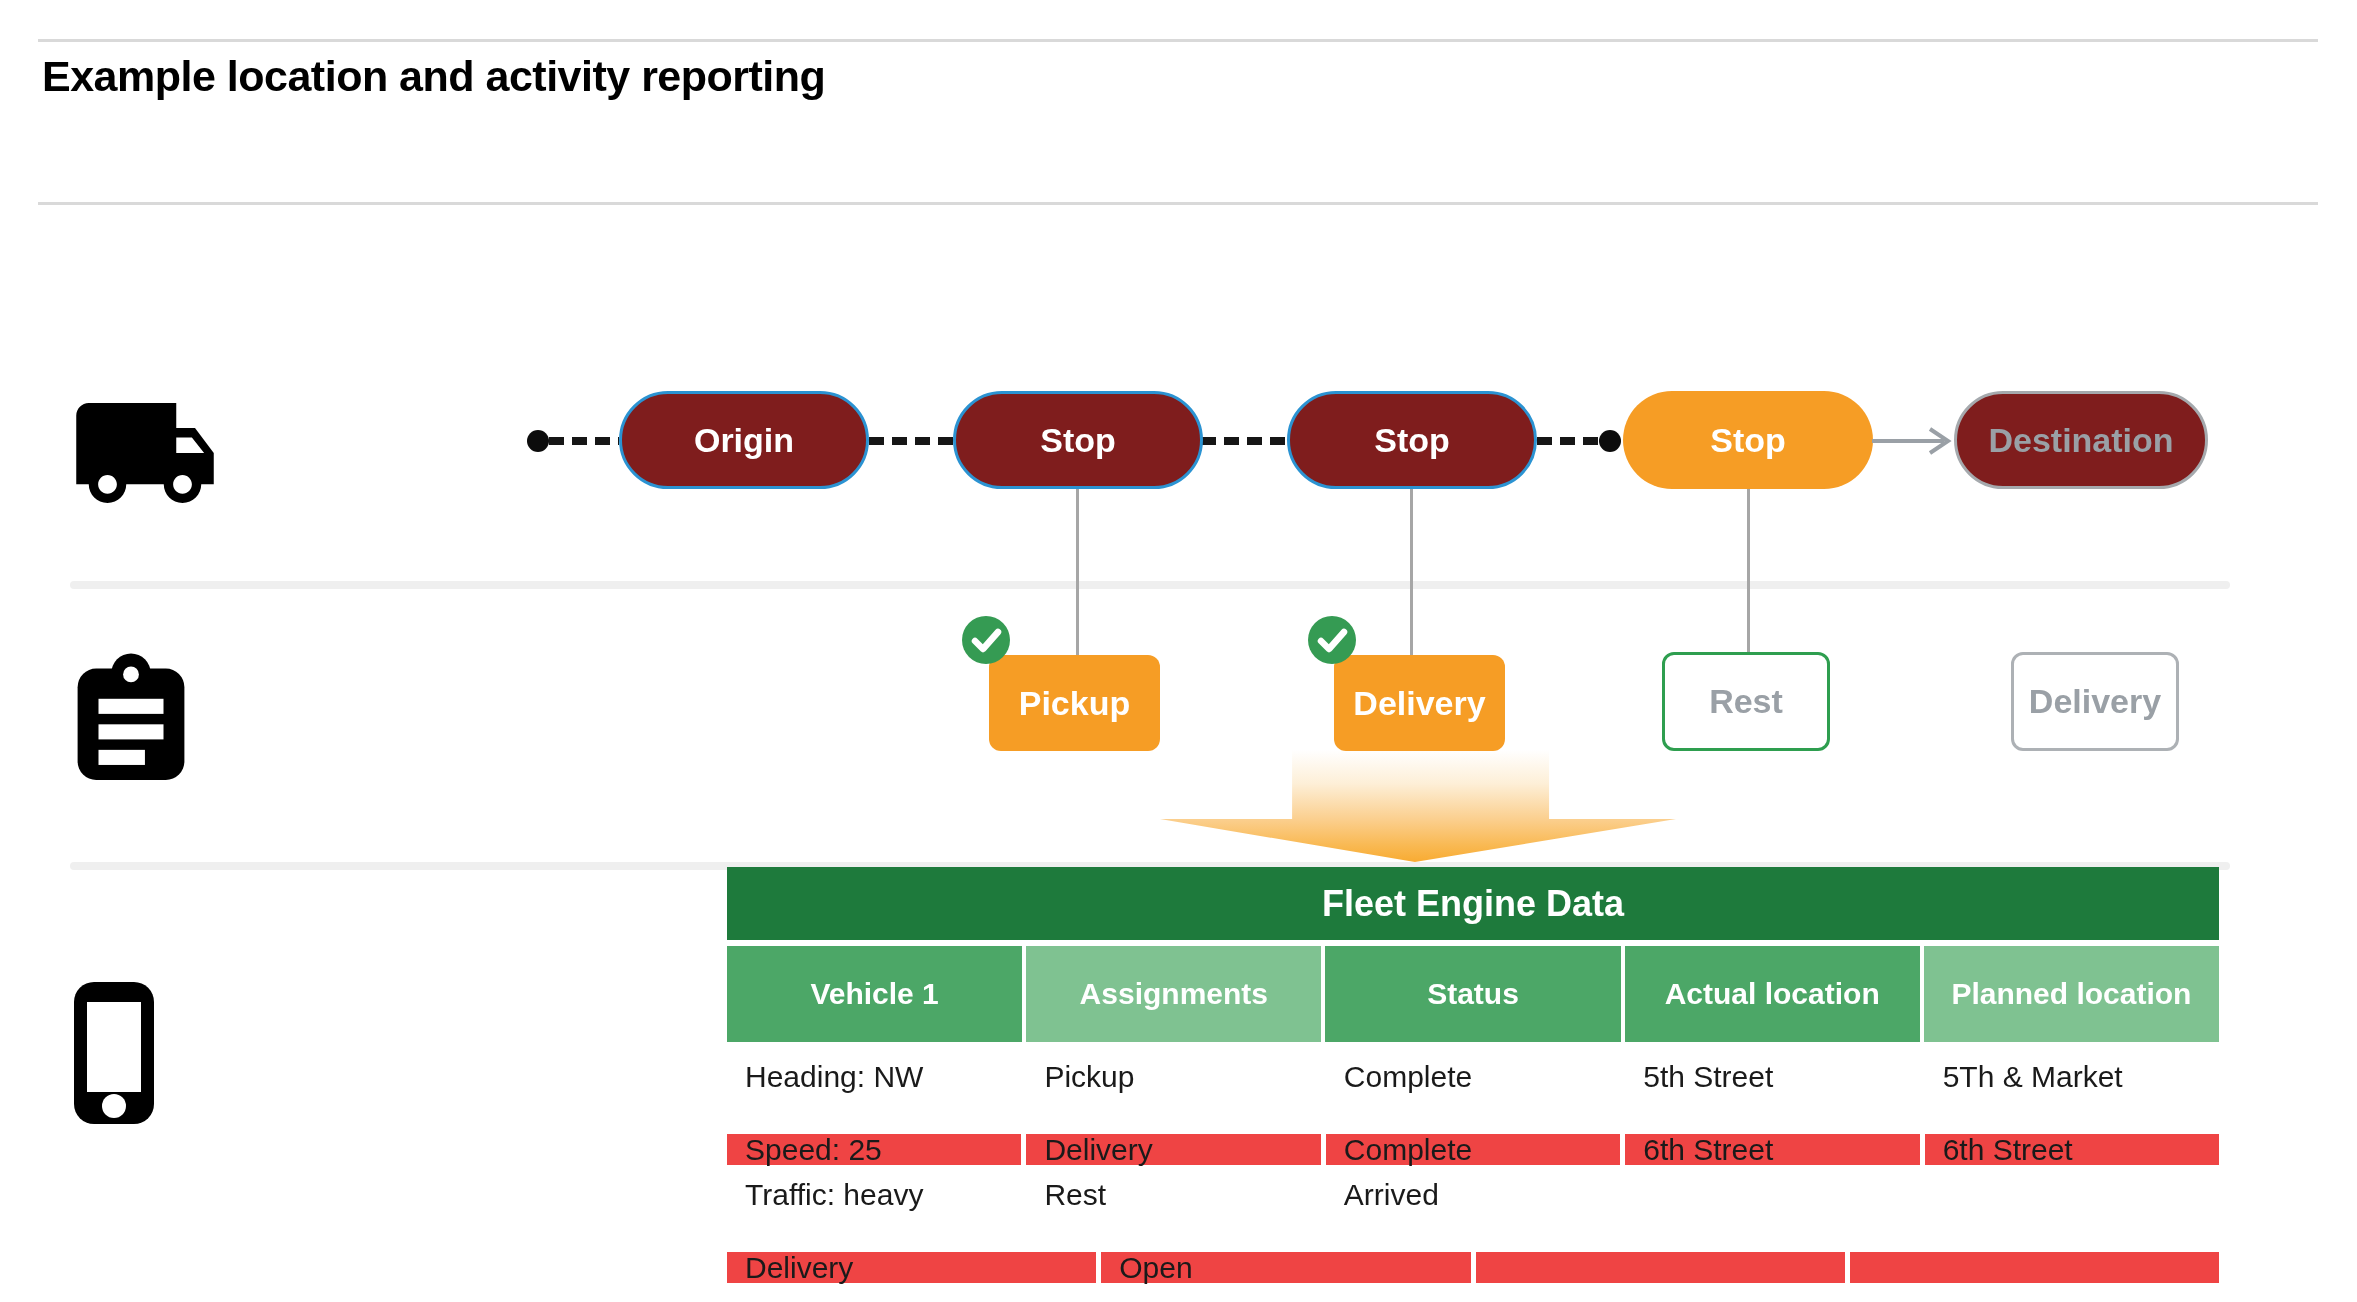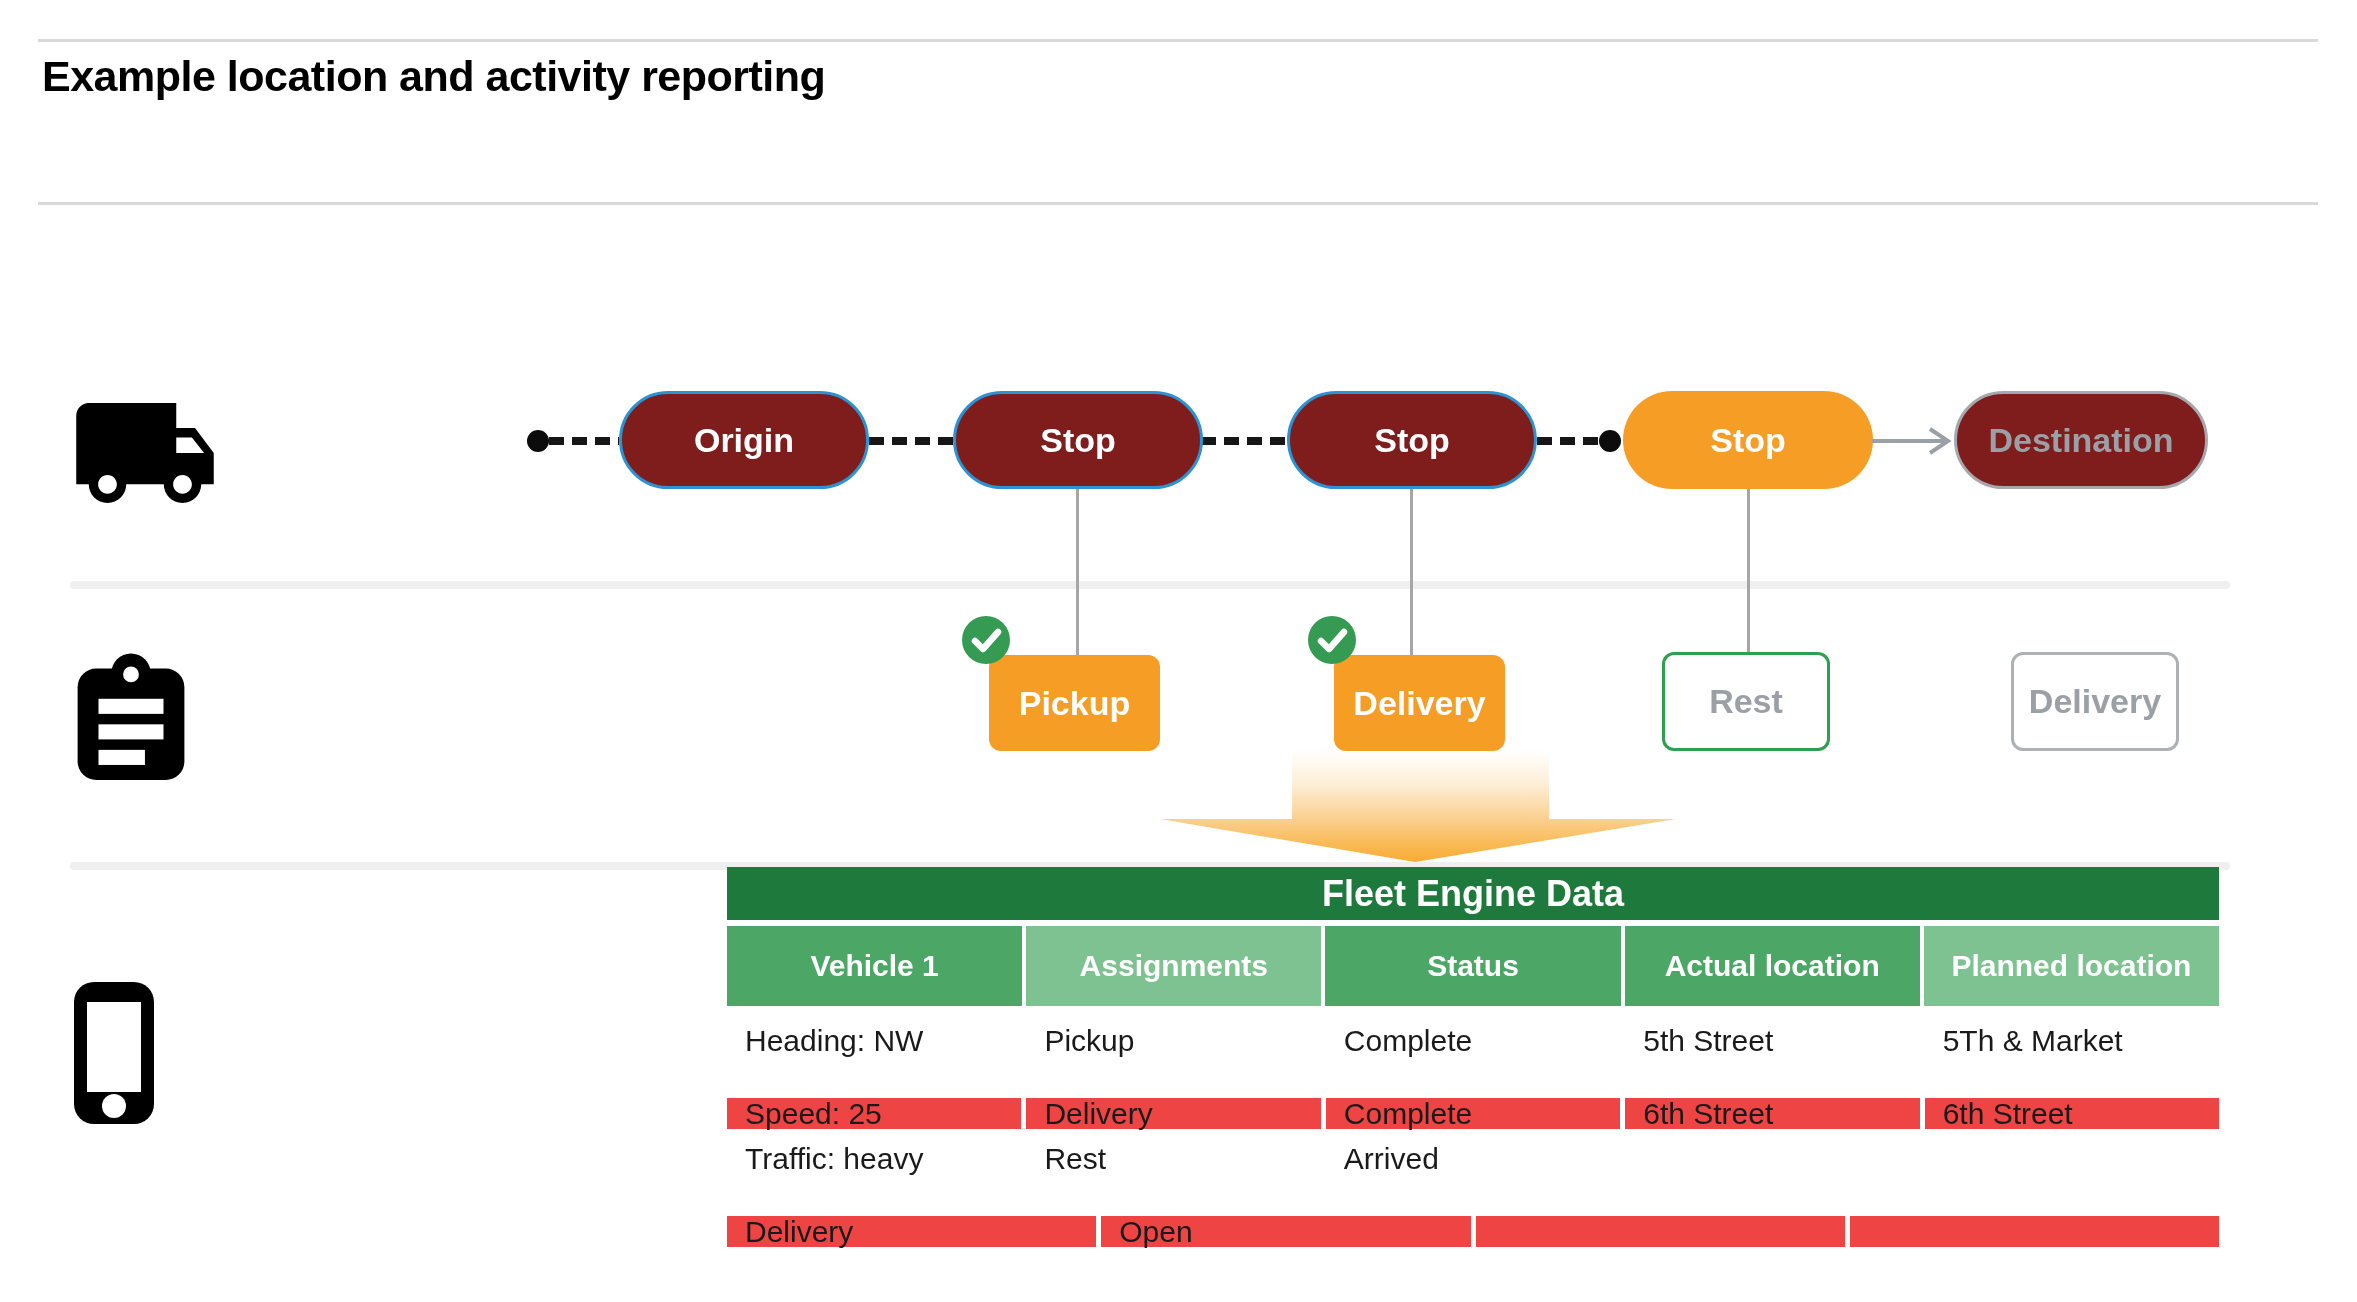--- a/index.html
+++ b/index.html
@@ -30,23 +30,23 @@
   .actbox.outline-green{background:#fff;border:3px solid #2e9e4f;color:#9aa0a6;}
   .actbox.outline-gray{background:#fff;border:3px solid #adb1b5;color:#9aa0a6;}
   .check{position:absolute;width:48px;height:48px;z-index:5;}
 
   .big-arrow{position:absolute;left:1160px;top:750px;width:516px;height:112px;
      background:linear-gradient(180deg,rgba(255,255,255,0) 0%,rgba(253,236,208,.85) 30%,#fbcf8e 62%,#f9b953 85%,#f8ab32 100%);
      clip-path:polygon(25.6% 0,75.4% 0,75.4% 61.6%,100% 61.6%,49.4% 100%,0 61.6%,25.6% 61.6%);}
 
   
   .fe-table{position:absolute;left:727px;top:867px;width:1492px;}
-  .fe-title{height:53px;background:#1e7a3c;color:#fff;font-size:36px;font-weight:bold;
+  .fe-title{height:73px;background:#1e7a3c;color:#fff;font-size:36px;font-weight:bold;
             display:flex;align-items:center;justify-content:center;}
-  .fe-header{display:flex;gap:4px;margin-top:6px;height:80px;}
+  .fe-header{display:flex;gap:4px;margin-top:6px;height:96px;}
   .fe-header .hcell{flex:1;display:flex;align-items:center;justify-content:center;
                     color:#fff;font-size:30px;font-weight:bold;}
   .hcell.medium{background:#4ca767;}
   .hcell.light{background:#7fc291;}
   .fe-rows{margin-top:5px;}
   .fe-row{display:flex;gap:5px;height:59px;}
   .fe-row .cell{flex:1;display:flex;align-items:center;padding-left:18px;box-sizing:border-box;
                 font-size:30px;color:#1a1a1a;background:transparent;}
   .fe-row.striped .cell{background:#ef4444;margin-top:28px;}
 

